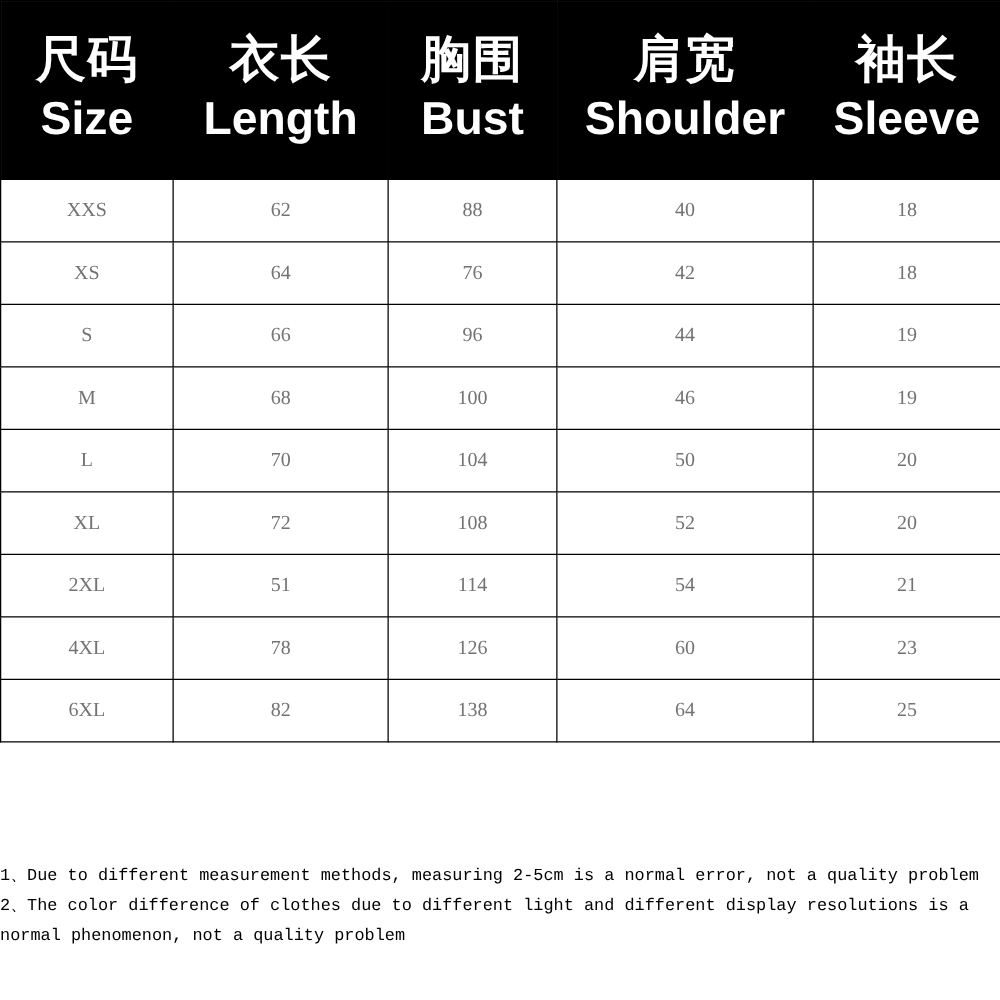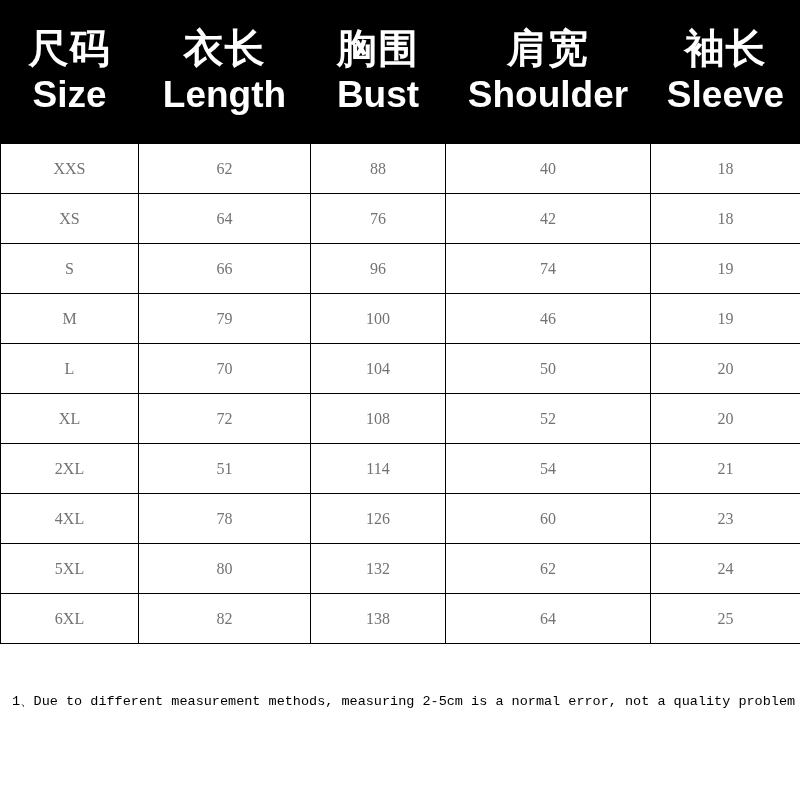--- a/index.html
+++ b/index.html
@@ -62,21 +62,21 @@
     height: 49px;
     padding: 0;
     color: #737373;
     margin-left: 16px;
   }
   tbody td.size-cell {
     font-size: 16px;
   }
   .notes {
     position: absolute;
-    left: 12px;
+    left: 0;
     right: 4px;
     top: 690px;
     font-family: "Liberation Mono", monospace;
     font-size: 13.5px;
     line-height: 1.78;
     color: #000000;
   }
   .notes div {
     white-space: normal;
   }
@@ -136,26 +136,26 @@
         <td class="size-cell">XS</td>
         <td>64</td>
         <td>76</td>
         <td>42</td>
         <td>18</td>
       </tr>
       <tr>
         <td class="size-cell">S</td>
         <td>66</td>
         <td>96</td>
-        <td>74</td>
+        <td>44</td>
         <td>19</td>
       </tr>
       <tr>
         <td class="size-cell">M</td>
-        <td>79</td>
+        <td>68</td>
         <td>100</td>
         <td>46</td>
         <td>19</td>
       </tr>
       <tr>
         <td class="size-cell">L</td>
         <td>70</td>
         <td>104</td>
         <td>50</td>
         <td>20</td>
@@ -175,33 +175,27 @@
         <td>21</td>
       </tr>
       <tr>
         <td class="size-cell">4XL</td>
         <td>78</td>
         <td>126</td>
         <td>60</td>
         <td>23</td>
       </tr>
       <tr>
-        <td class="size-cell">5XL</td>
-        <td>80</td>
-        <td>132</td>
-        <td>62</td>
-        <td>24</td>
-      </tr>
-      <tr>
         <td class="size-cell">6XL</td>
         <td>82</td>
         <td>138</td>
         <td>64</td>
         <td>25</td>
       </tr>
     </tbody>
   </table>
 
   <div class="notes">
     <div>1、Due to different measurement methods, measuring 2-5cm is a normal error, not a quality problem</div>
+    <div>2、The color difference of clothes due to different light and different display resolutions is a normal phenomenon, not a quality problem</div>
   </div>
 
 </div>
 
 </body></html>

